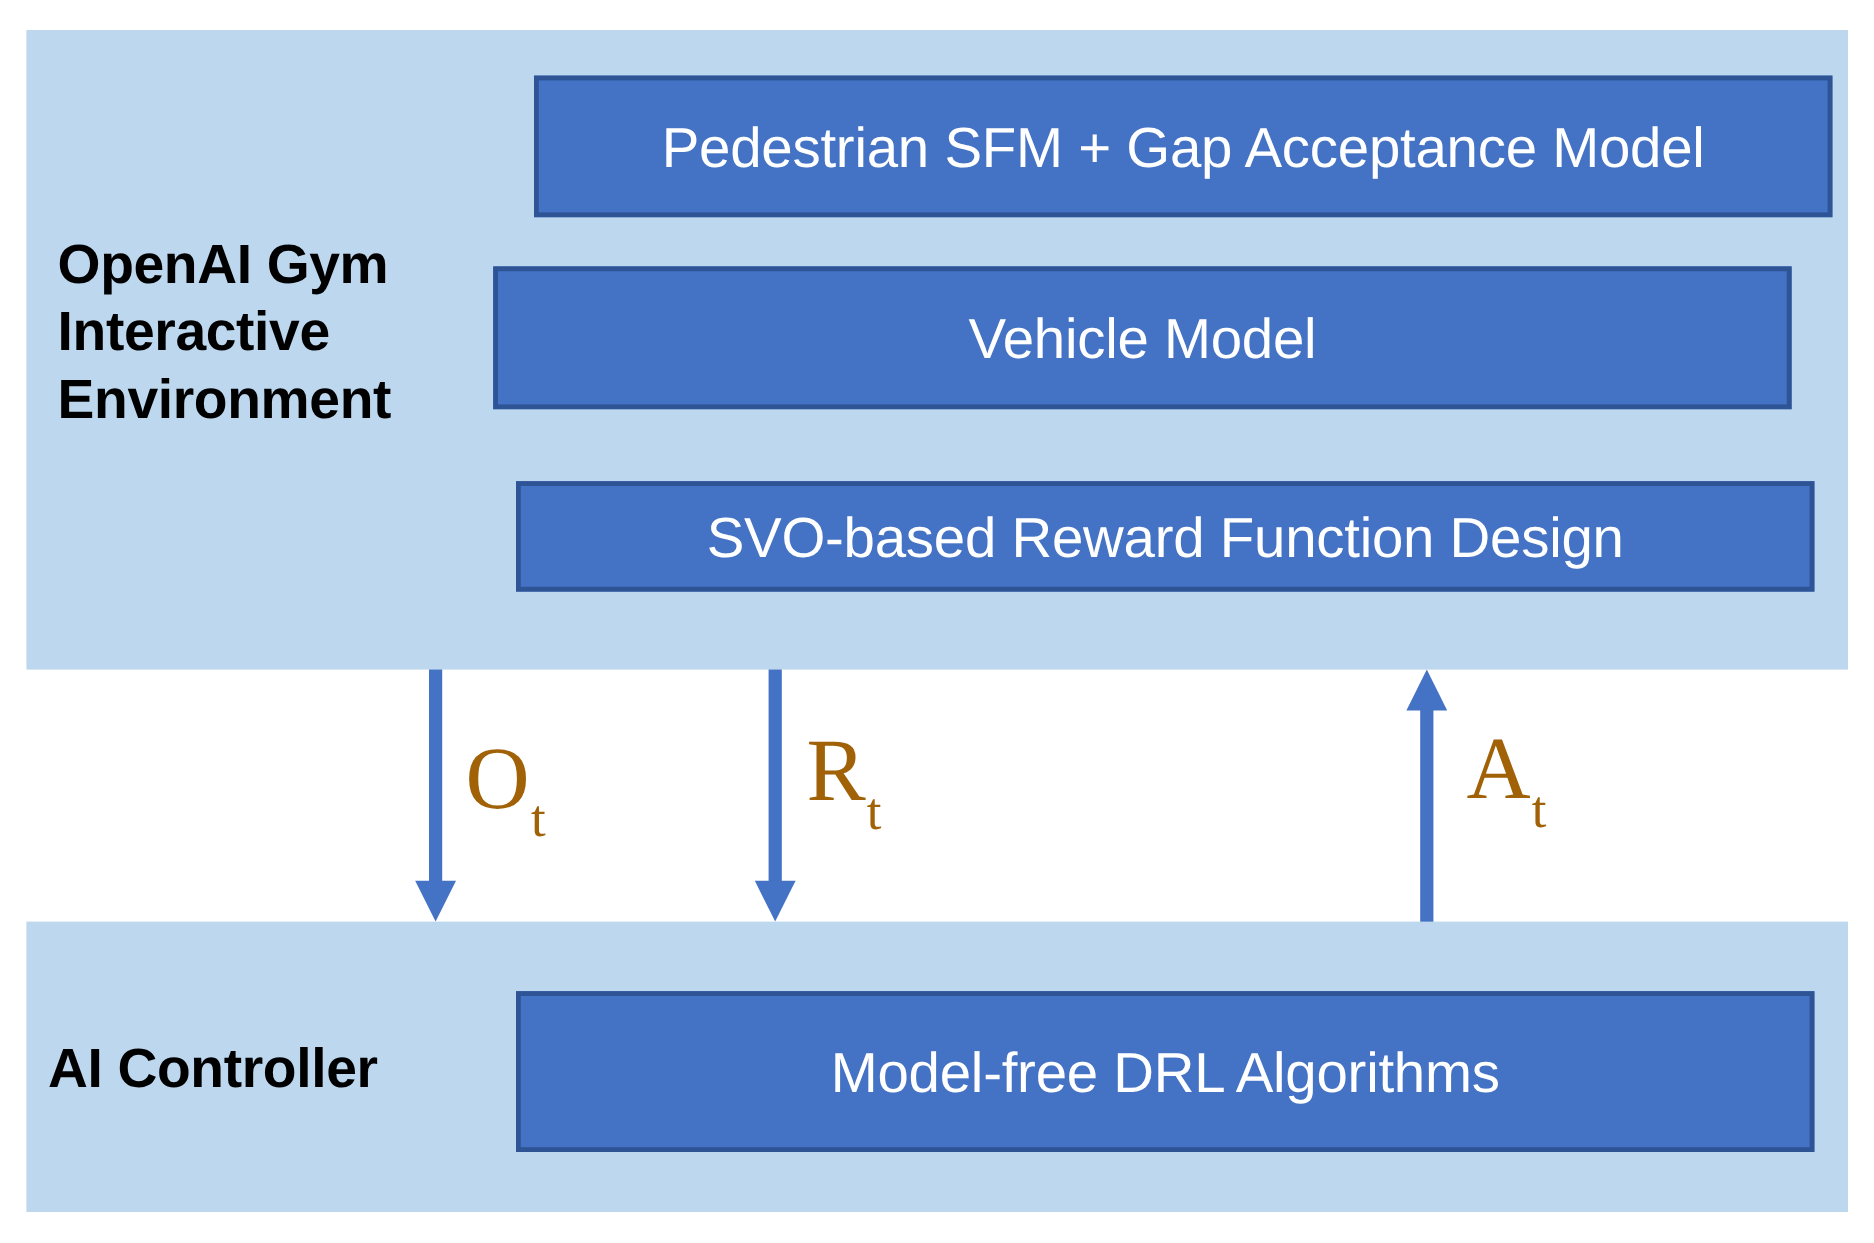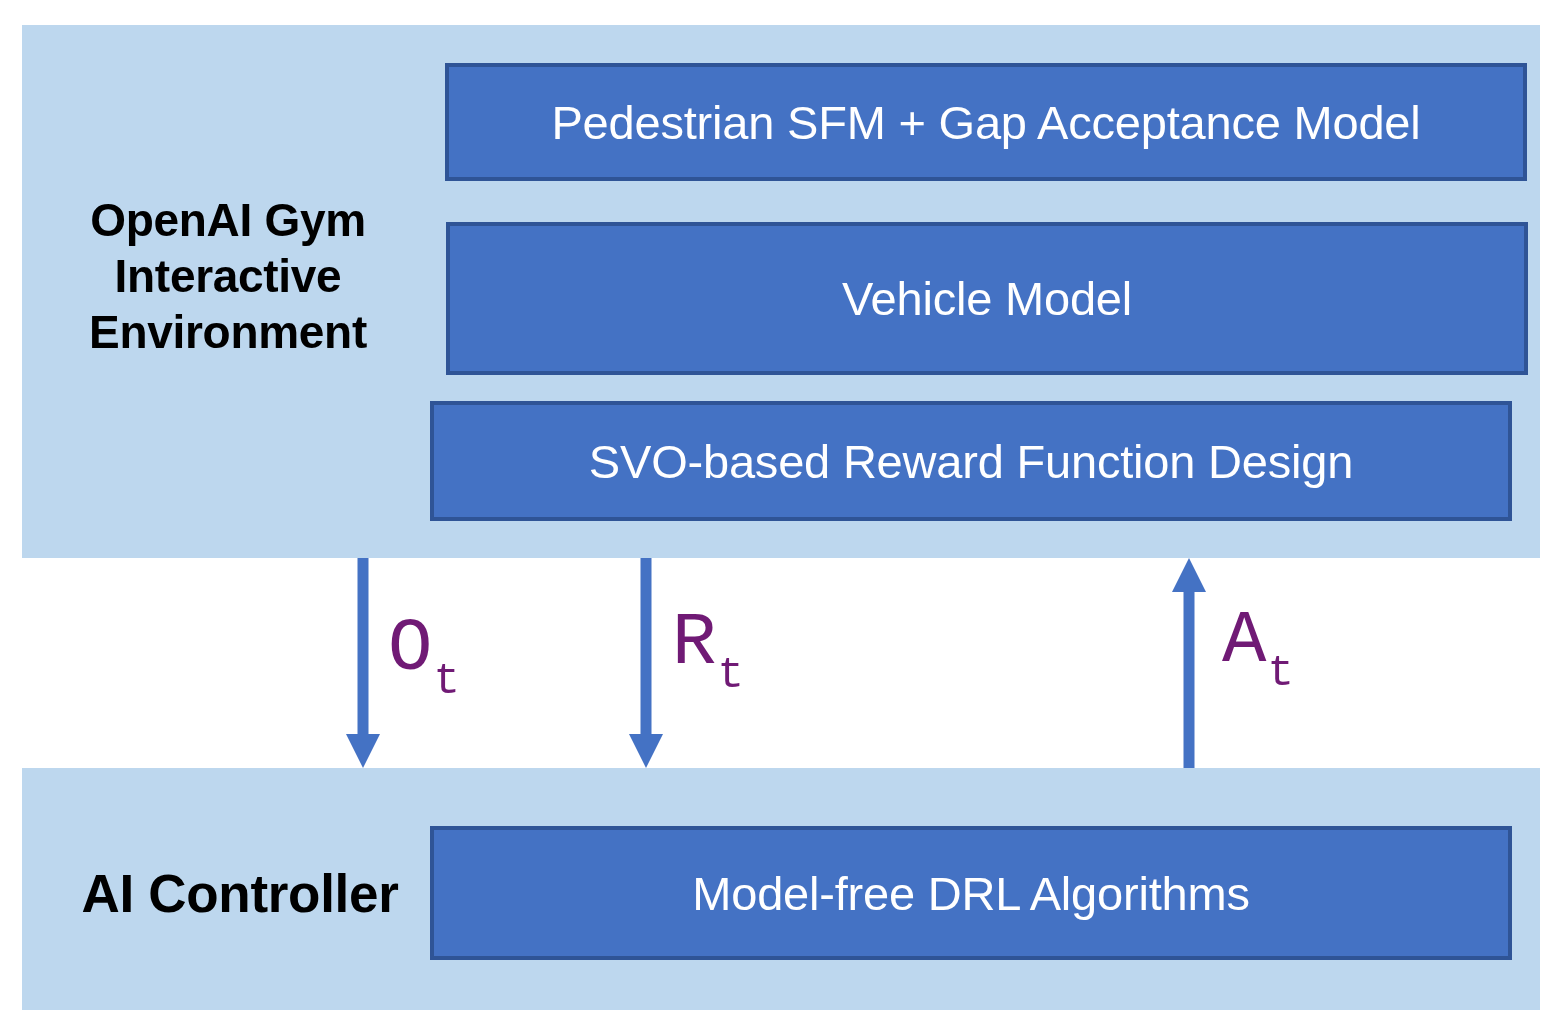--- a/index.html
+++ b/index.html
@@ -39,73 +39,72 @@
 
   
   .panel-label {
     position: absolute;
     color: #000000;
     font-weight: bold;
     font-family: "Liberation Sans", sans-serif;
     line-height: 1.22;
     letter-spacing: -0.3px;
     white-space: pre-line;
-    text-align: center;
   }
   #label-env {
     left: 48px;
     top: 192px;
     width: 360px;
     font-size: 46px;
   }
   #label-ctrl {
-    left: 60px;
+    left: 40px;
     top: 862px;
     width: 360px;
-    font-size: 53px;
+    font-size: 46px;
   }
 
   
   .module-box {
     position: absolute;
     background: #4472C4;
     border: 4px solid #2F5496;
     box-sizing: border-box;
     display: flex;
     align-items: center;
     justify-content: center;
     color: #FFFFFF;
     font-family: "Liberation Sans", sans-serif;
     font-size: 47px;
     font-weight: normal;
     letter-spacing: -0.2px;
     text-align: center;
   }
   #box-sfm   { left: 430px; top: 63px;  width: 1082px; height: 118px; margin-left: 15px; }
-  #box-veh   { left: 446px; top: 222px; width: 1082px; height: 153px; }
-  #box-svo   { left: 430px; top: 401px; width: 1082px; height: 120px; }
+  #box-veh   { left: 411px; top: 222px; width: 1082px; height: 119px; }
+  #box-svo   { left: 430px; top: 401px; width: 1082px; height: 92px; }
   #box-drl   { left: 430px; top: 826px; width: 1082px; height: 134px; }
 
   
   .arrow-svg {
     position: absolute;
     top: 556px;
     width: 46px;
     height: 215px;
     overflow: visible;
   }
   #arrow-ot { left: 340px; }
   #arrow-rt { left: 623px; }
   #arrow-at { left: 1166px; }
 
   
   .arrow-label {
     position: absolute;
-    color: #701a75;
-    font-family: Liberation Mono, monospace;
+    color: #a16207;
+    font-family: Liberation Serif, serif;
     font-size: 74px;
     font-weight: normal;
     white-space: nowrap;
     line-height: 1;
   }
   .arrow-label .sub {
     font-size: 44px;
     vertical-align: sub;
     position: relative;
     top: 8px;

